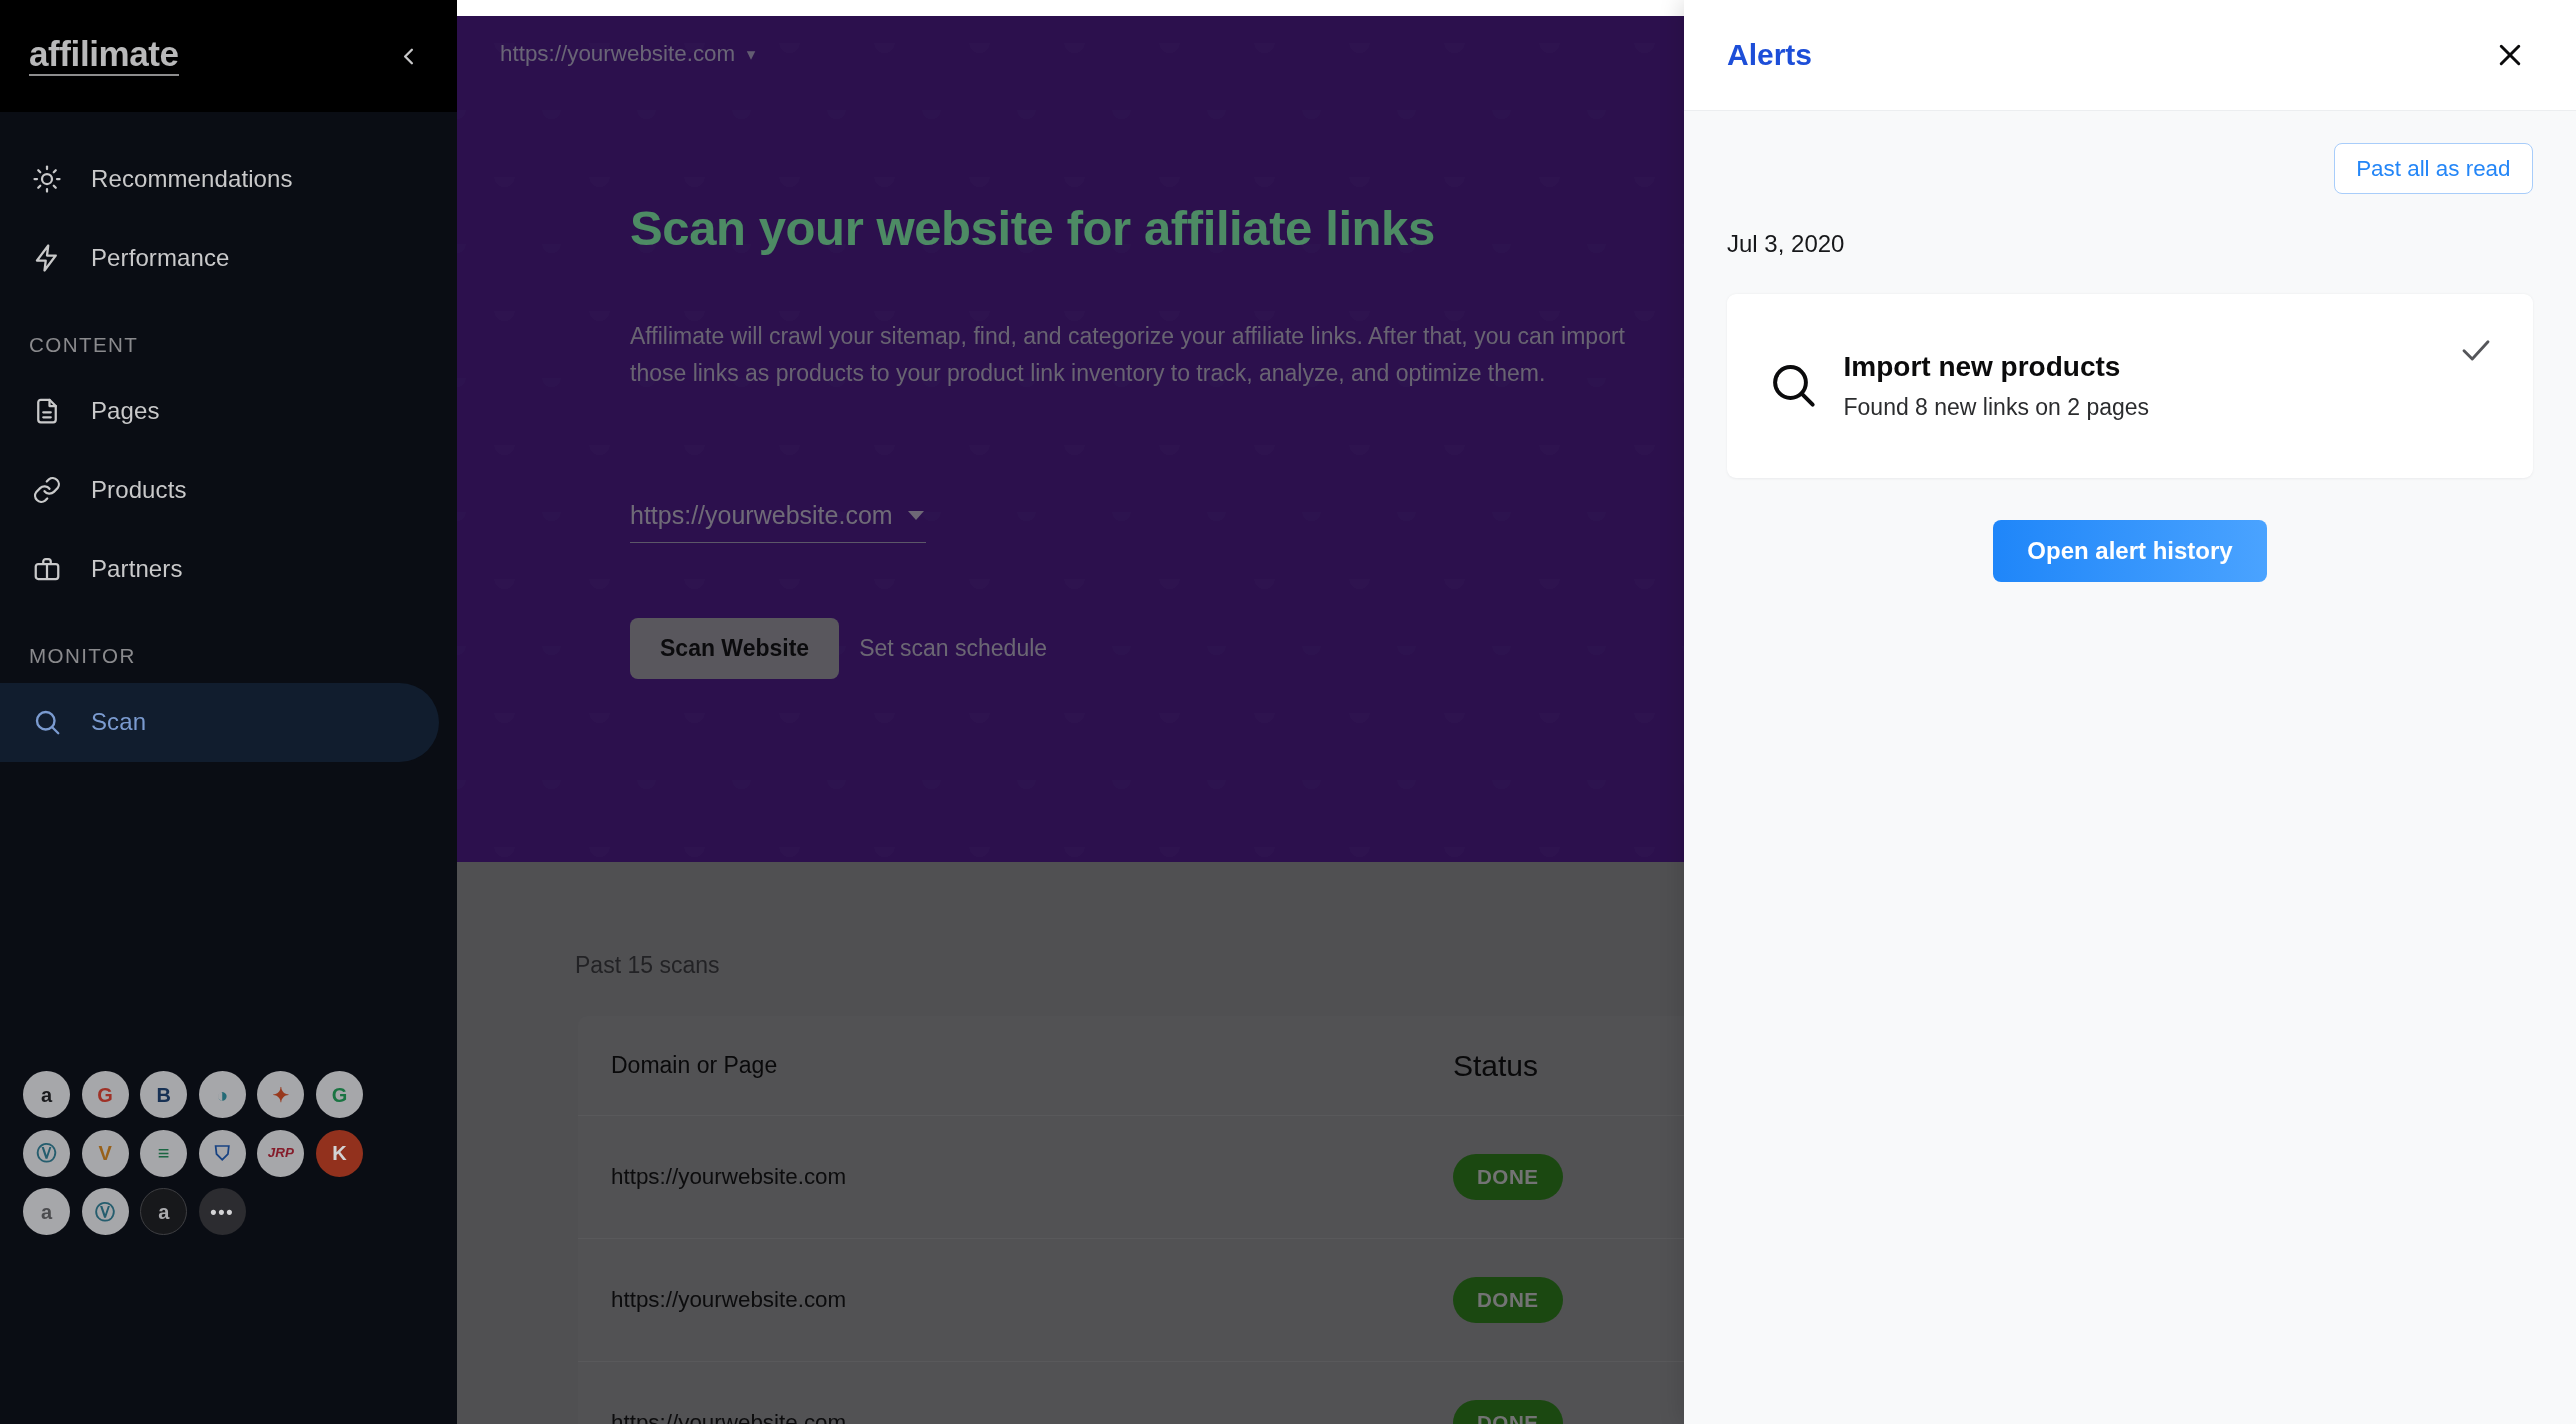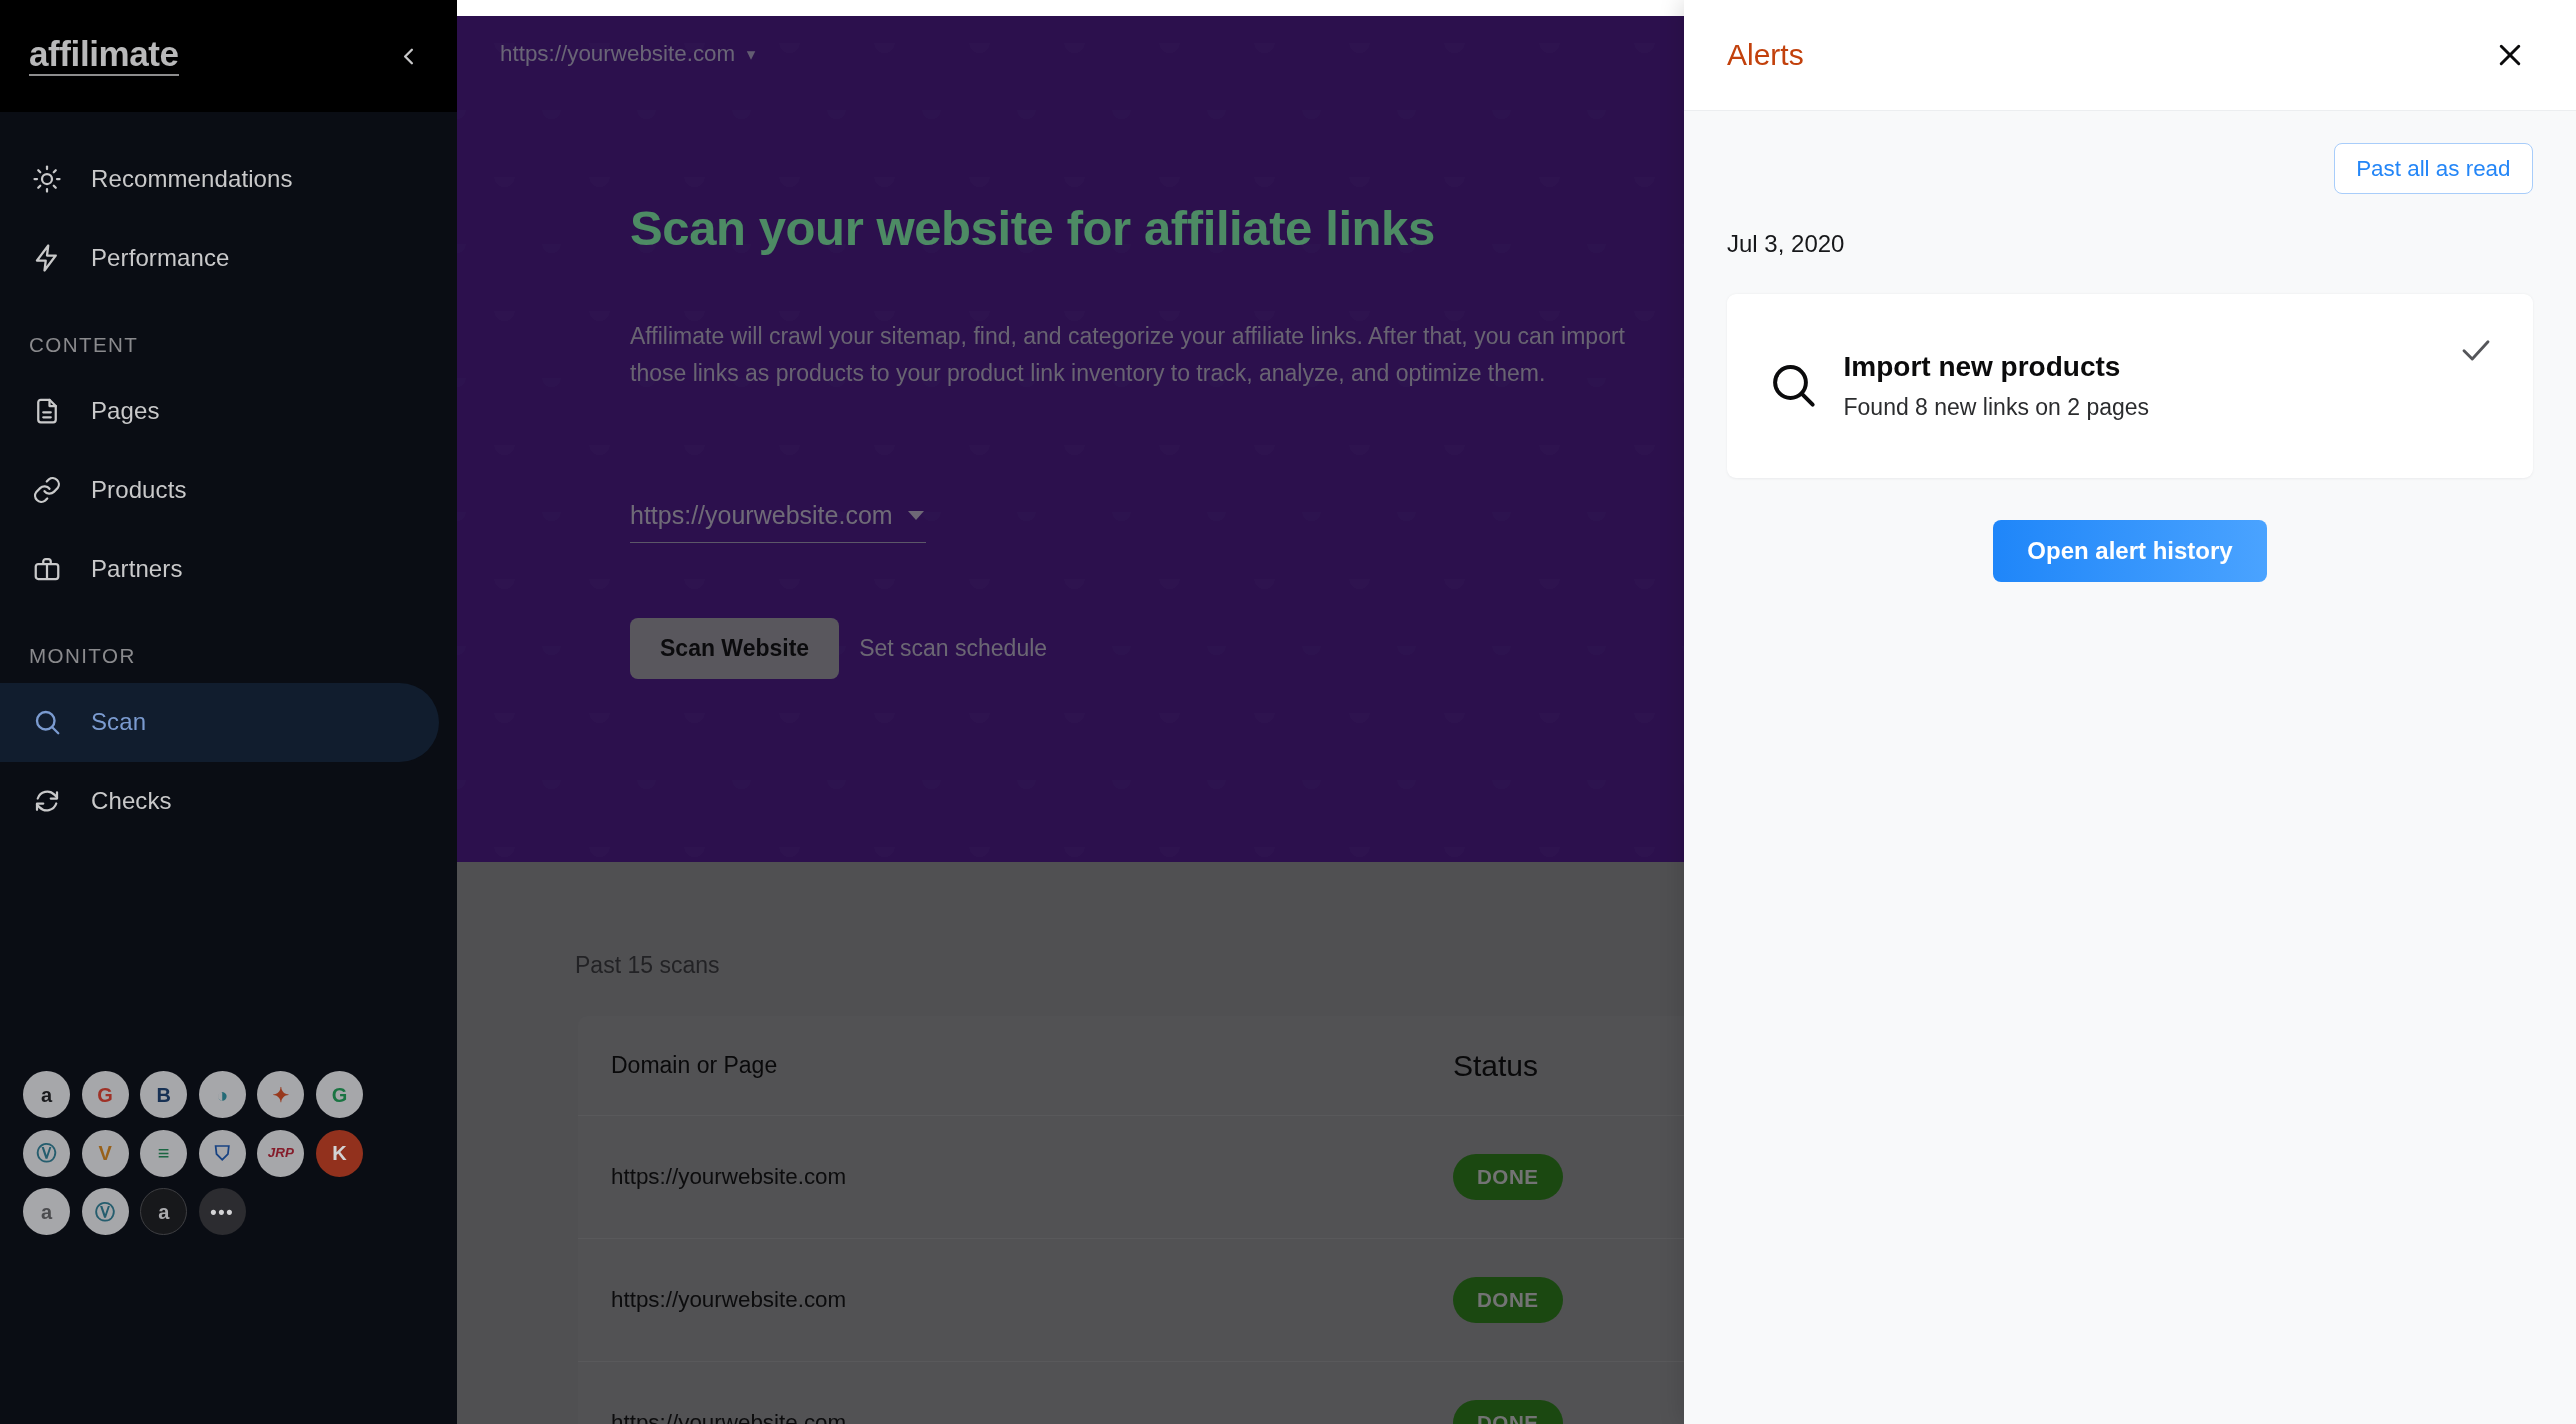--- a/index.html
+++ b/index.html
@@ -211,21 +211,21 @@
     background: #f8f9fa;
     z-index: 100;
     box-shadow: -3.6px 0 21.5px rgba(0,0,0,0.13);
   }
   .alerts-header {
     height: 111px; background: #ffffff;
     display: flex; align-items: center;
     padding: 0 43px 0 43px;
     border-bottom: 0.9px solid #eceef0;
   }
-  .alerts-title { font-size: 30px; font-weight: 400; color: #c2410c; }
+  .alerts-title { font-size: 30px; font-weight: 700; color: #1d4ed8; }
   .close-x {
     margin-left: auto; width: 47px; height: 47px;
     display: flex; align-items: center; justify-content: center;
     cursor: pointer;
   }
   .close-x svg { width: 30px; height: 30px; }
   .mark-row {
     display: flex; justify-content: flex-end;
     padding: 32px 43px 0 43px;
   }
@@ -359,31 +359,20 @@
       <div class="nav-item active">
         <span class="ico">
           <svg viewBox="0 0 24 24" fill="none" stroke="#7b9bd0" stroke-width="1.9" stroke-linecap="round">
               <circle cx="11" cy="11" r="7"></circle>
               <line x1="16.2" y1="16.2" x2="21" y2="21"></line>
             </svg>
         </span>
         <span class="lbl">Scan</span>
       </div>
 
-      <div class="nav-item">
-        <span class="ico">
-          <svg viewBox="0 0 24 24" fill="none" stroke="#c9c9ca" stroke-width="1.8" stroke-linecap="round" stroke-linejoin="round">
-              <polyline points="20 5 20 10 15 10"></polyline>
-              <path d="M19.4 14a8 8 0 0 1-13.3 3.1L4 15"></path>
-              <polyline points="4 19 4 14 9 14"></polyline>
-              <path d="M4.6 10a8 8 0 0 1 13.3-3.1L20 9"></path>
-            </svg>
-        </span>
-        <span class="lbl">Checks</span>
-      </div>
 
     </div>
 
     <div class="partner-grid" id="partner-grid">
         <div class="plogo" style="background: rgb(201, 201, 203);">
           <span class="glyph" style="color: rgb(29, 29, 31);">a</span>
         </div>
         <div class="plogo" style="background: rgb(201, 201, 203);">
           <span class="glyph" style="color: rgb(192, 57, 43);">G</span>
         </div>

